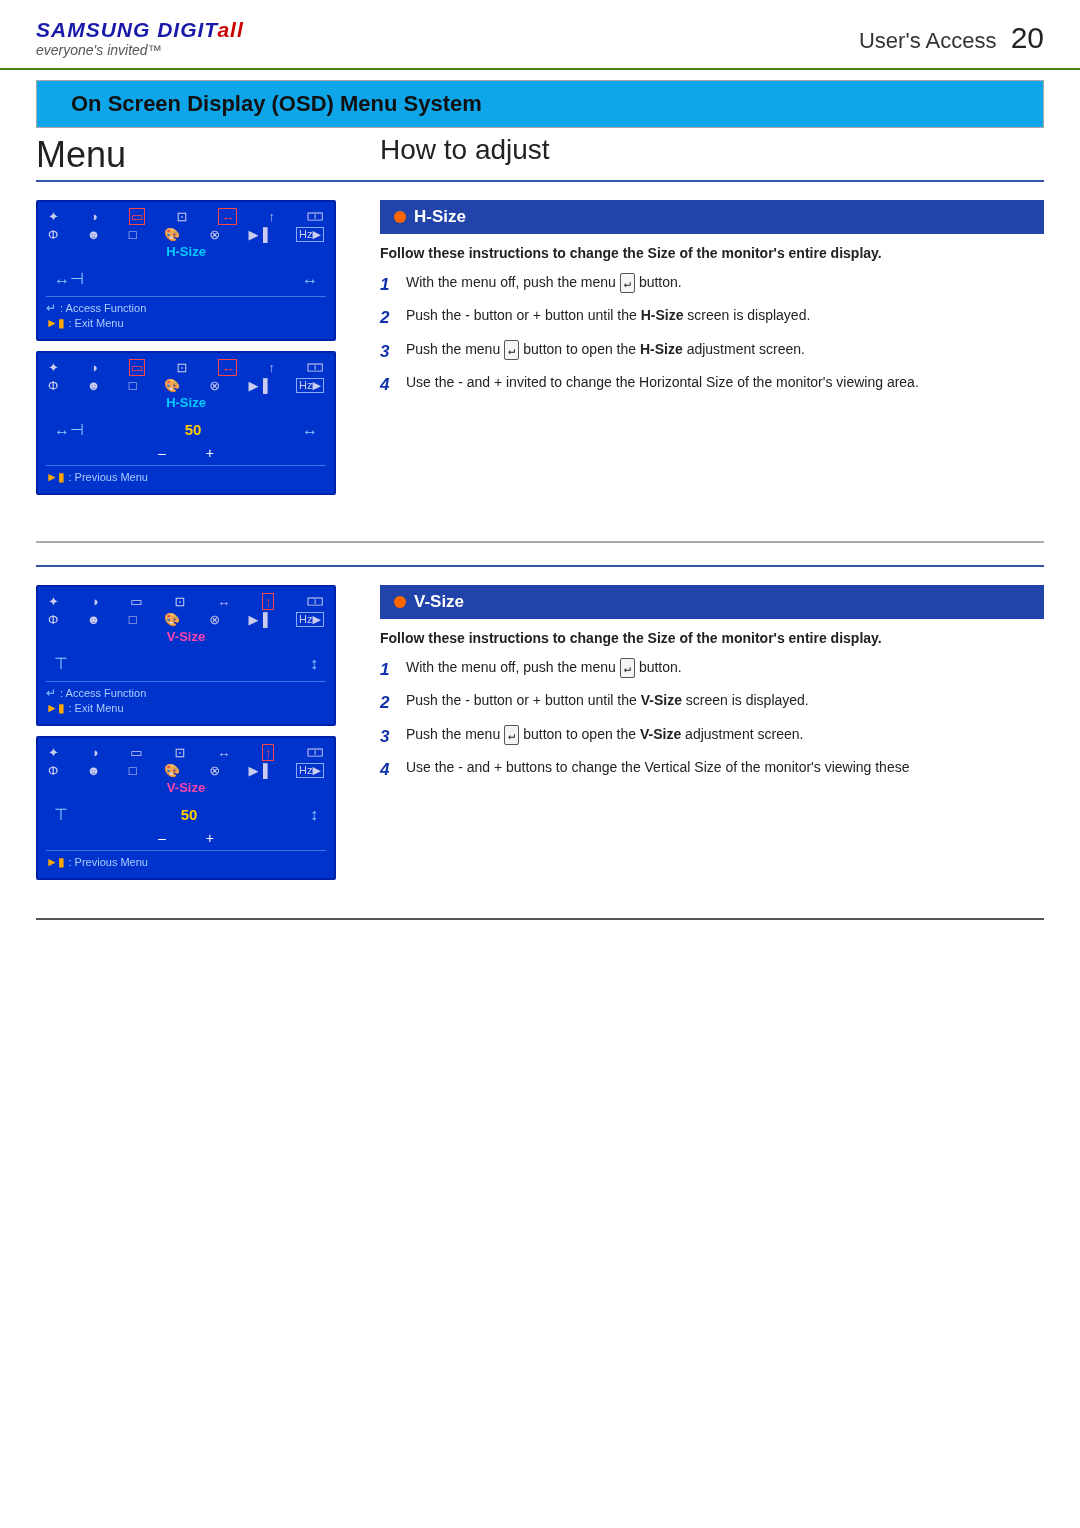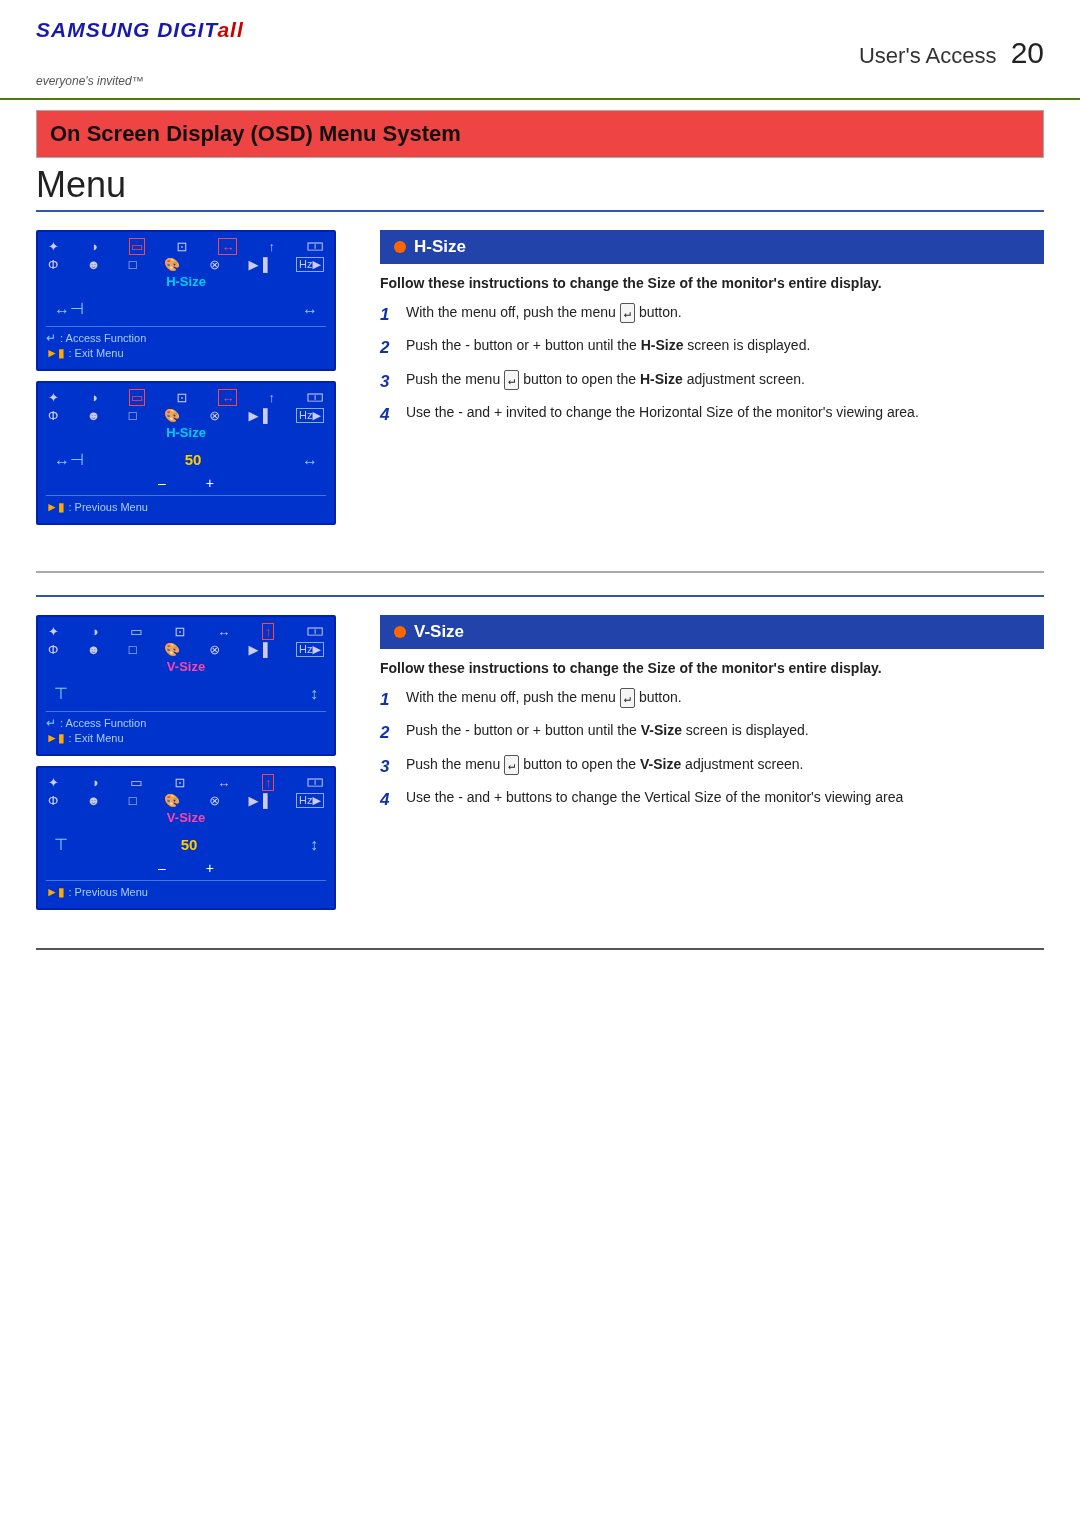--- a/index.html
+++ b/index.html
@@ -27,32 +27,31 @@
     }
     .samsung-logo .brand {
       font-size: 20px;
       font-weight: 900;
       color: #1a1aaa;
       letter-spacing: 1px;
       font-style: italic;
     }
     .samsung-logo .brand span { color: #1a1aaa; }
     .samsung-logo .tagline {
-      font-size: 12px;
+      font-size: 14px;
       color: #555;
       font-style: italic;
-      margin-top: 32px;
     }
 
     
     .section-title-bar {
-      background: #ef4444;
+      background: #0ea5e9;
       border: 1.5px solid #aaa;
       margin: 10px 36px 0 36px;
-      padding: 10px 13px;
+      padding: 10px 34px;
     }
     .section-title-bar h1 {
       font-size: 22px;
       font-weight: bold;
       color: #111;
     }
 
     
     .two-col {
       display: flex;
@@ -257,20 +256,21 @@
     <span style="font-size:30px; color:#222; font-weight:300; margin-left:10px;">20</span>
   </div>
 </div>
 
 <div class="section-title-bar">
   <h1>On Screen Display (OSD) Menu System</h1>
 </div>
 
 <div class="col-headers">
   <div class="menu-header">Menu</div>
+  <div class="adjust-header">How to adjust</div>
 </div>
 
 <div class="two-col">
 
   <div class="col-left">
 
     <div class="osd-screen">
       <div class="osd-icons-row">
         <span class="osd-icon">✦</span>
         <span class="osd-icon">◑</span>
@@ -473,20 +473,20 @@
         <li>
           <span class="step-num">2</span>
           <span class="step-text">Push the  - button or  + button until the <strong>V-Size</strong>  screen is displayed.</span>
         </li>
         <li>
           <span class="step-num">3</span>
           <span class="step-text">Push the menu <span class="kbd">↵</span> button to open the <strong>V-Size</strong> adjustment screen.</span>
         </li>
         <li>
           <span class="step-num">4</span>
-          <span class="step-text">Use the  - and  + buttons to change the Vertical Size of the monitor's viewing area</span>
+          <span class="step-text">Use the  - and  + buttons to change the Vertical Size of the monitor's viewing these</span>
         </li>
       </ol>
     </div>
   </div>
 </div>
 
 <div class="page-footer"></div>
 
 </body></html>

